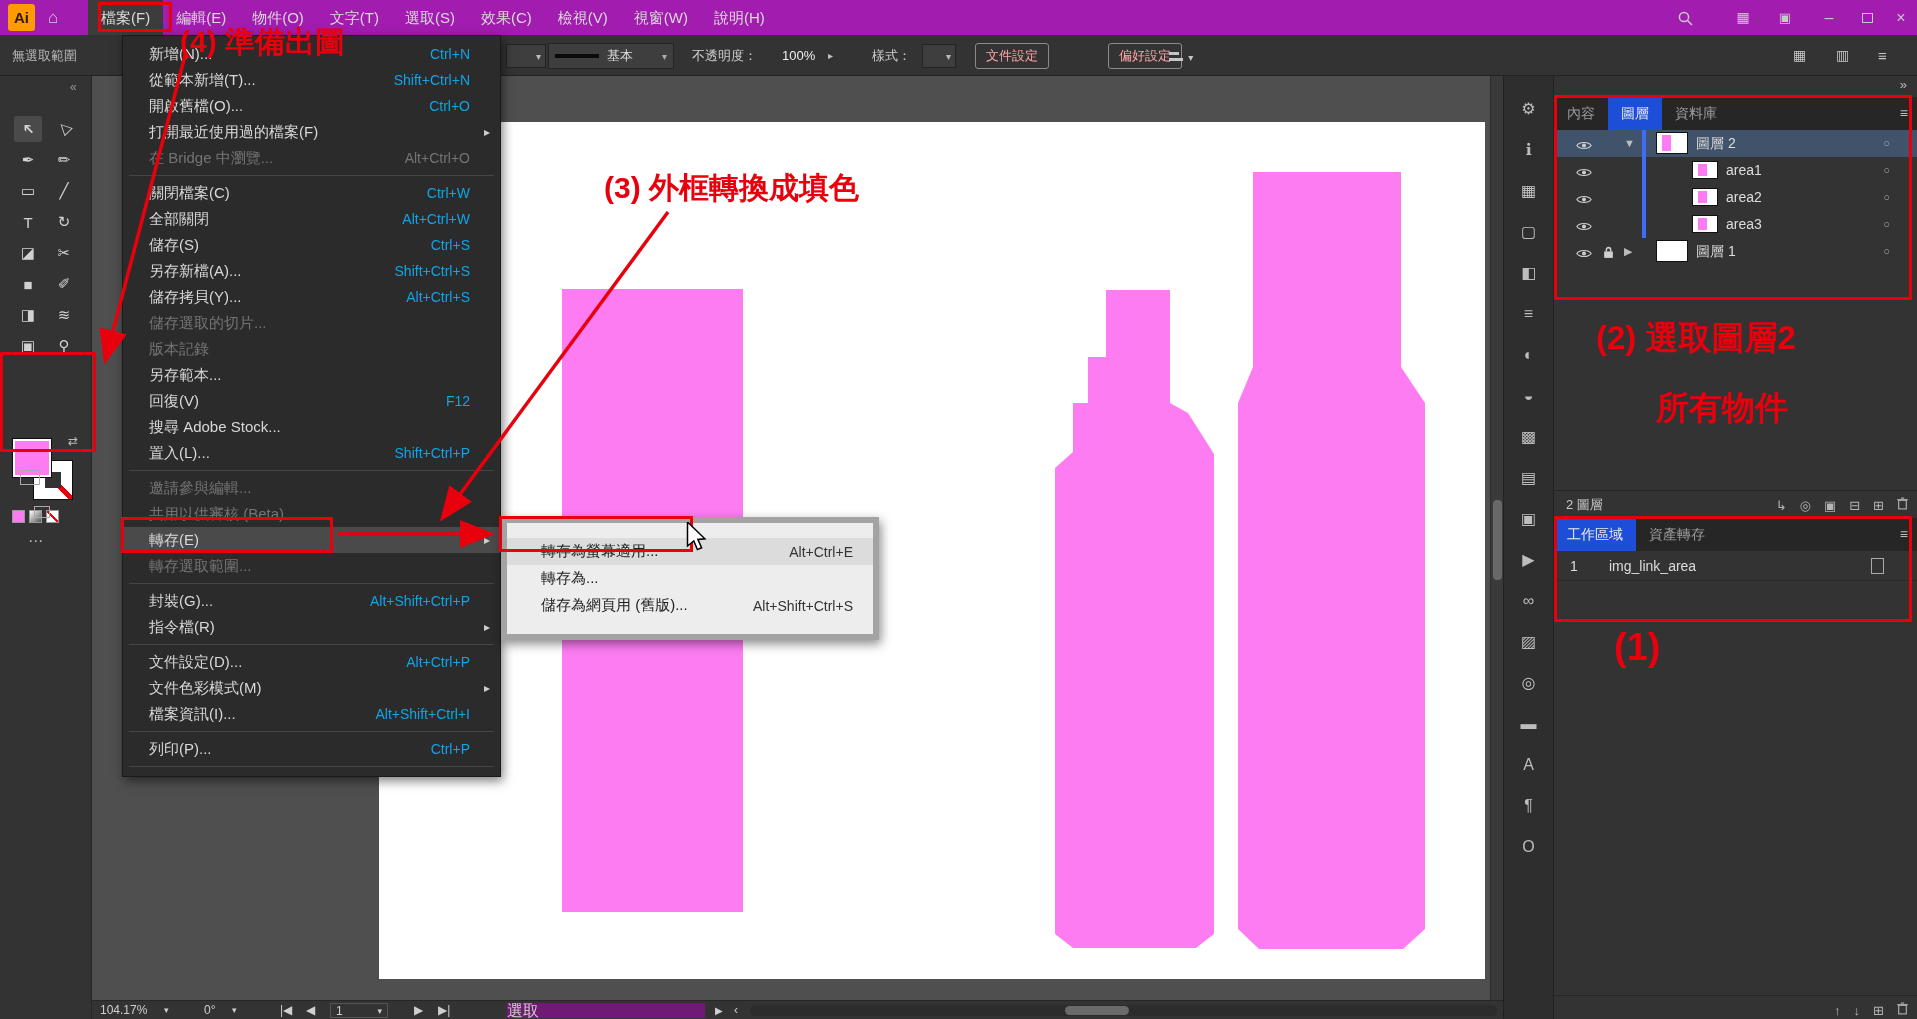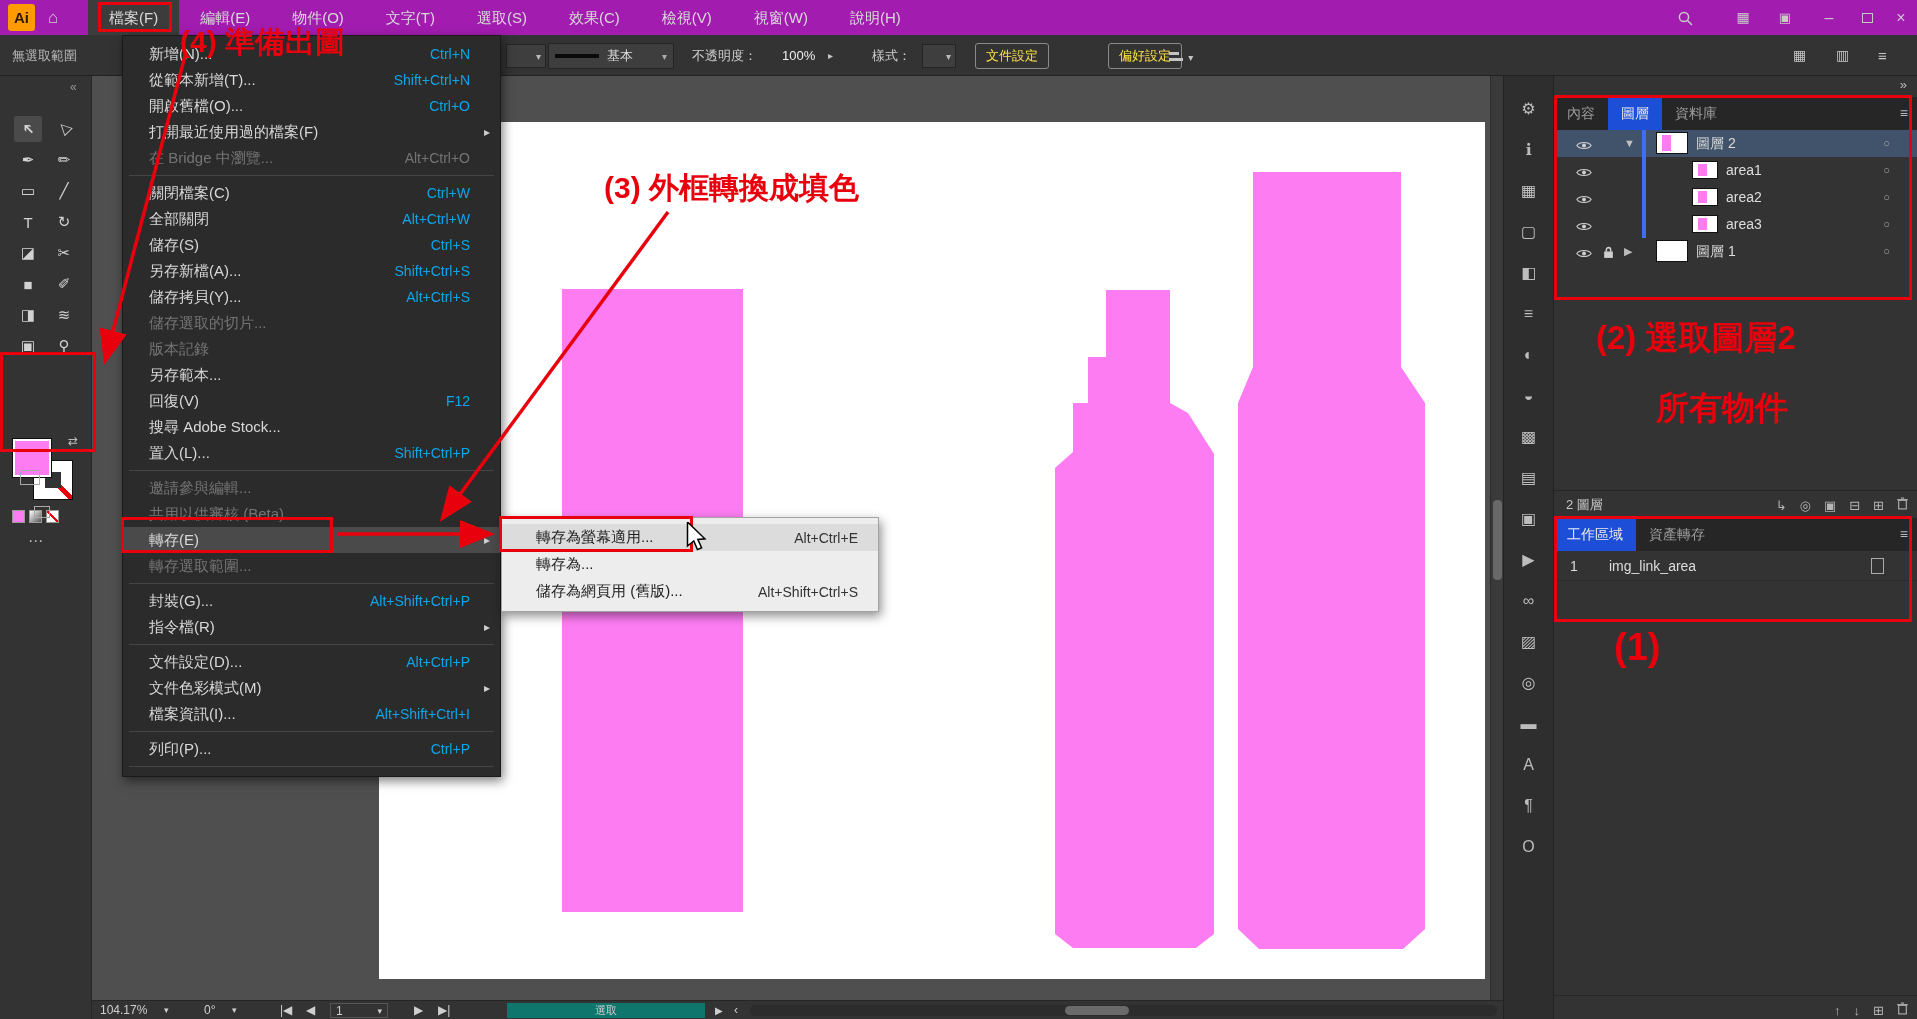--- a/index.html
+++ b/index.html
@@ -4,35 +4,35 @@
 <style>
 *{box-sizing:border-box;margin:0;padding:0}
 html,body{width:1917px;height:1019px;overflow:hidden;background:#4f4f4f;
   font-family:"Liberation Sans","DejaVu Sans",sans-serif}
 
 #menubar{position:absolute;left:0;top:0;width:1917px;height:35px;background:#a21caf;z-index:12}
 #ai-logo{position:absolute;left:8px;top:4px;width:27px;height:27px;background:#ff9a00;color:#2d1a00;
   font-weight:bold;font-size:15px;text-align:center;line-height:27px;border-radius:3px}
 #home-ic{position:absolute;left:48px;top:0;color:#cfcfcf;font-size:17px;line-height:35px}
 #mb-items{position:absolute;left:88px;top:0;height:35px;display:flex}
-.mb-item{padding:0 21px;line-height:35px;font-size:15px;color:#d9d9d9;white-space:nowrap}
+.mb-item{padding:0 13px;line-height:35px;font-size:15px;color:#d9d9d9;white-space:nowrap}
 .mb-item.on{background:#3c3c3c}
 .mbr{position:absolute;top:0;height:35px;line-height:35px;color:#c9c9c9;text-align:center}
 #win-restore i{display:inline-block;width:11px;height:10px;border:1px solid #c9c9c9;margin-top:12px}
 
 #ctrlbar{position:absolute;left:0;top:35px;width:1917px;height:41px;background:#333;border-bottom:1px solid #222;z-index:5}
 #no-sel{position:absolute;left:12px;top:0;line-height:41px;font-size:13px;color:#b9b9b9}
 .mini-dd{position:absolute;top:9px;height:24px;background:#3e3e3e;border:1px solid #242424;color:#bbb;
   font-size:10px;display:flex;align-items:center;justify-content:flex-end;padding:0 4px}
 #stroke-w{position:absolute;left:548px;top:8px;width:126px;height:26px;background:#3e3e3e;border:1px solid #242424;
   display:flex;align-items:center;padding:0 6px;color:#ddd;font-size:13px}
 #stroke-w .ln{width:44px;height:4px;background:#0a0a0a;margin-right:8px}
 #stroke-w .dd{margin-left:auto;color:#aaa;font-size:10px}
 .cb-label{position:absolute;top:0;line-height:41px;font-size:13px;color:#cfcfcf}
-.cb-btn{position:absolute;top:8px;height:26px;border:1px solid #8a8a8a;border-radius:3px;color:#fde047;
+.cb-btn{position:absolute;top:8px;height:26px;border:1px solid #8a8a8a;border-radius:3px;color:#fca5a5;
   font-size:13px;padding:0 10px;line-height:24px;background:transparent}
 .cb-ic{position:absolute;top:0;line-height:41px;color:#c5c5c5;font-size:15px}
 
 #toolbar{position:absolute;left:0;top:76px;width:92px;height:943px;background:#333;border-right:1px solid #262626;z-index:4}
 #tb-col{position:absolute;left:70px;top:4px;color:#999;font-size:12px}
 #tools{position:absolute;left:14px;top:40px;display:grid;grid-template-columns:36px 36px;grid-auto-rows:31px}
 .tool{width:28px;height:26px;display:flex;align-items:center;justify-content:center;color:#d2d2d2;font-size:15px}
 .tool.active{background:#4a4a4a;border-radius:2px}
 .rNW{display:inline-block;transform:rotate(-135deg)}
 #swatches{position:absolute;left:0;top:286px;width:92px;height:170px}
@@ -54,22 +54,22 @@
   box-shadow:2px 4px 10px rgba(0,0,0,.5);padding:5px 0;z-index:20}
 .fm-item{position:relative;height:26px;display:flex;align-items:center;padding:0 30px 0 26px;font-size:15px;color:#d8d8d8;white-space:nowrap}
 .fm-item .fm-short{margin-left:auto;font-size:14px;color:#0ea5e9}
 .fm-item.dis,.fm-item.dis .fm-short{color:#747474}
 .fm-item.hl{background:#4a4a4a}
 .fm-item.sep{margin-bottom:9px}
 .fm-item.sep::after{content:"";position:absolute;left:6px;right:6px;bottom:-5px;height:1px;background:#454545}
 .fm-sub{display:none}
 .fm-sub.show{display:block;position:absolute;right:10px;color:#cfcfcf;font-size:12px}
 
-#submenu{position:absolute;left:501px;top:517px;width:378px;background:#ededed;border:1px solid #a3a3a3;
-  box-shadow:2px 4px 10px rgba(0,0,0,.45);padding:6px 0;z-index:22}
+#submenu{position:absolute;left:501px;top:517px;width:378px;background:#ededed;border:6px solid #a3a3a3;
+  box-shadow:2px 4px 10px rgba(0,0,0,.45);padding:15px 0;z-index:22}
 .sm-item{height:27px;display:flex;align-items:center;padding:0 20px 0 34px;font-size:15px;color:#1e1e1e}
 .sm-item .sm-short{margin-left:auto;font-size:14px;color:#333}
 .sm-item.hl{background:#dcdcdc}
 
 #stripe{position:absolute;left:1503px;top:76px;width:50px;height:943px;background:#2e2e2e;border-left:1px solid #222;z-index:4;padding-top:12px}
 .sp-ic{height:41px;display:flex;align-items:center;justify-content:center;color:#bdbdbd;font-size:16px}
 
 #panels{position:absolute;left:1553px;top:76px;width:364px;height:943px;background:#333;border-left:1px solid #222;z-index:4}
 #pn-collapse{position:absolute;right:10px;top:1px;color:#bbb;font-size:13px}
 .tabbar{position:absolute;left:0;width:364px;height:33px;background:#262626;display:flex}
@@ -102,22 +102,22 @@
 #abrow{position:absolute;left:0;top:475px;width:364px;height:30px;border-bottom:1px solid #2a2a2a}
 #abrow .idx{position:absolute;left:16px;line-height:30px;font-size:14px;color:#ddd}
 #abrow .nm{position:absolute;left:55px;line-height:30px;font-size:14px;color:#ddd}
 #abrow .pgic{position:absolute;right:34px;top:7px;width:13px;height:16px;border:1px solid #aaa}
 #pbottom{position:absolute;left:0;top:919px;width:364px;height:24px;border-top:1px solid #262626}
 
 #statusbar{position:absolute;left:92px;top:1000px;width:1411px;height:19px;background:#333;border-top:1px solid #262626;z-index:4}
 .sb{position:absolute;top:0;line-height:19px;font-size:12px;color:#cfcfcf;white-space:nowrap}
 #sb-abbox{position:absolute;left:238px;top:2px;width:58px;height:15px;border:1px solid #555;color:#cfcfcf;
   font-size:12px;display:flex;align-items:center;justify-content:space-between;padding:0 5px}
-#sb-mode{position:absolute;left:415px;top:2px;width:198px;height:15px;background:#0f766e;text-align:center;
-  line-height:15px;font-size:11px;color:#c9c9c9}
+#sb-mode{position:absolute;left:415px;top:2px;width:198px;height:15px;background:#701a75;text-align:left;
+  line-height:15px;font-size:16px;color:#c9c9c9}
 #hscroll{position:absolute;left:658px;top:4px;width:747px;height:11px;background:#2c2c2c;border-radius:6px}
 #hthumb{position:absolute;left:315px;top:1px;width:64px;height:9px;background:#6a6a6a;border-radius:5px}
 
 #ann{position:absolute;inset:0;z-index:60;pointer-events:none}
 .rbox{position:absolute;border:3px solid #e8000d}
 .rtxt{position:absolute;color:#e8000d;font-weight:bold;white-space:nowrap}
 #ann svg{position:absolute;inset:0}
 #cursor{position:absolute;left:686px;top:522px;z-index:70;pointer-events:none}
 </style>
 </head>

